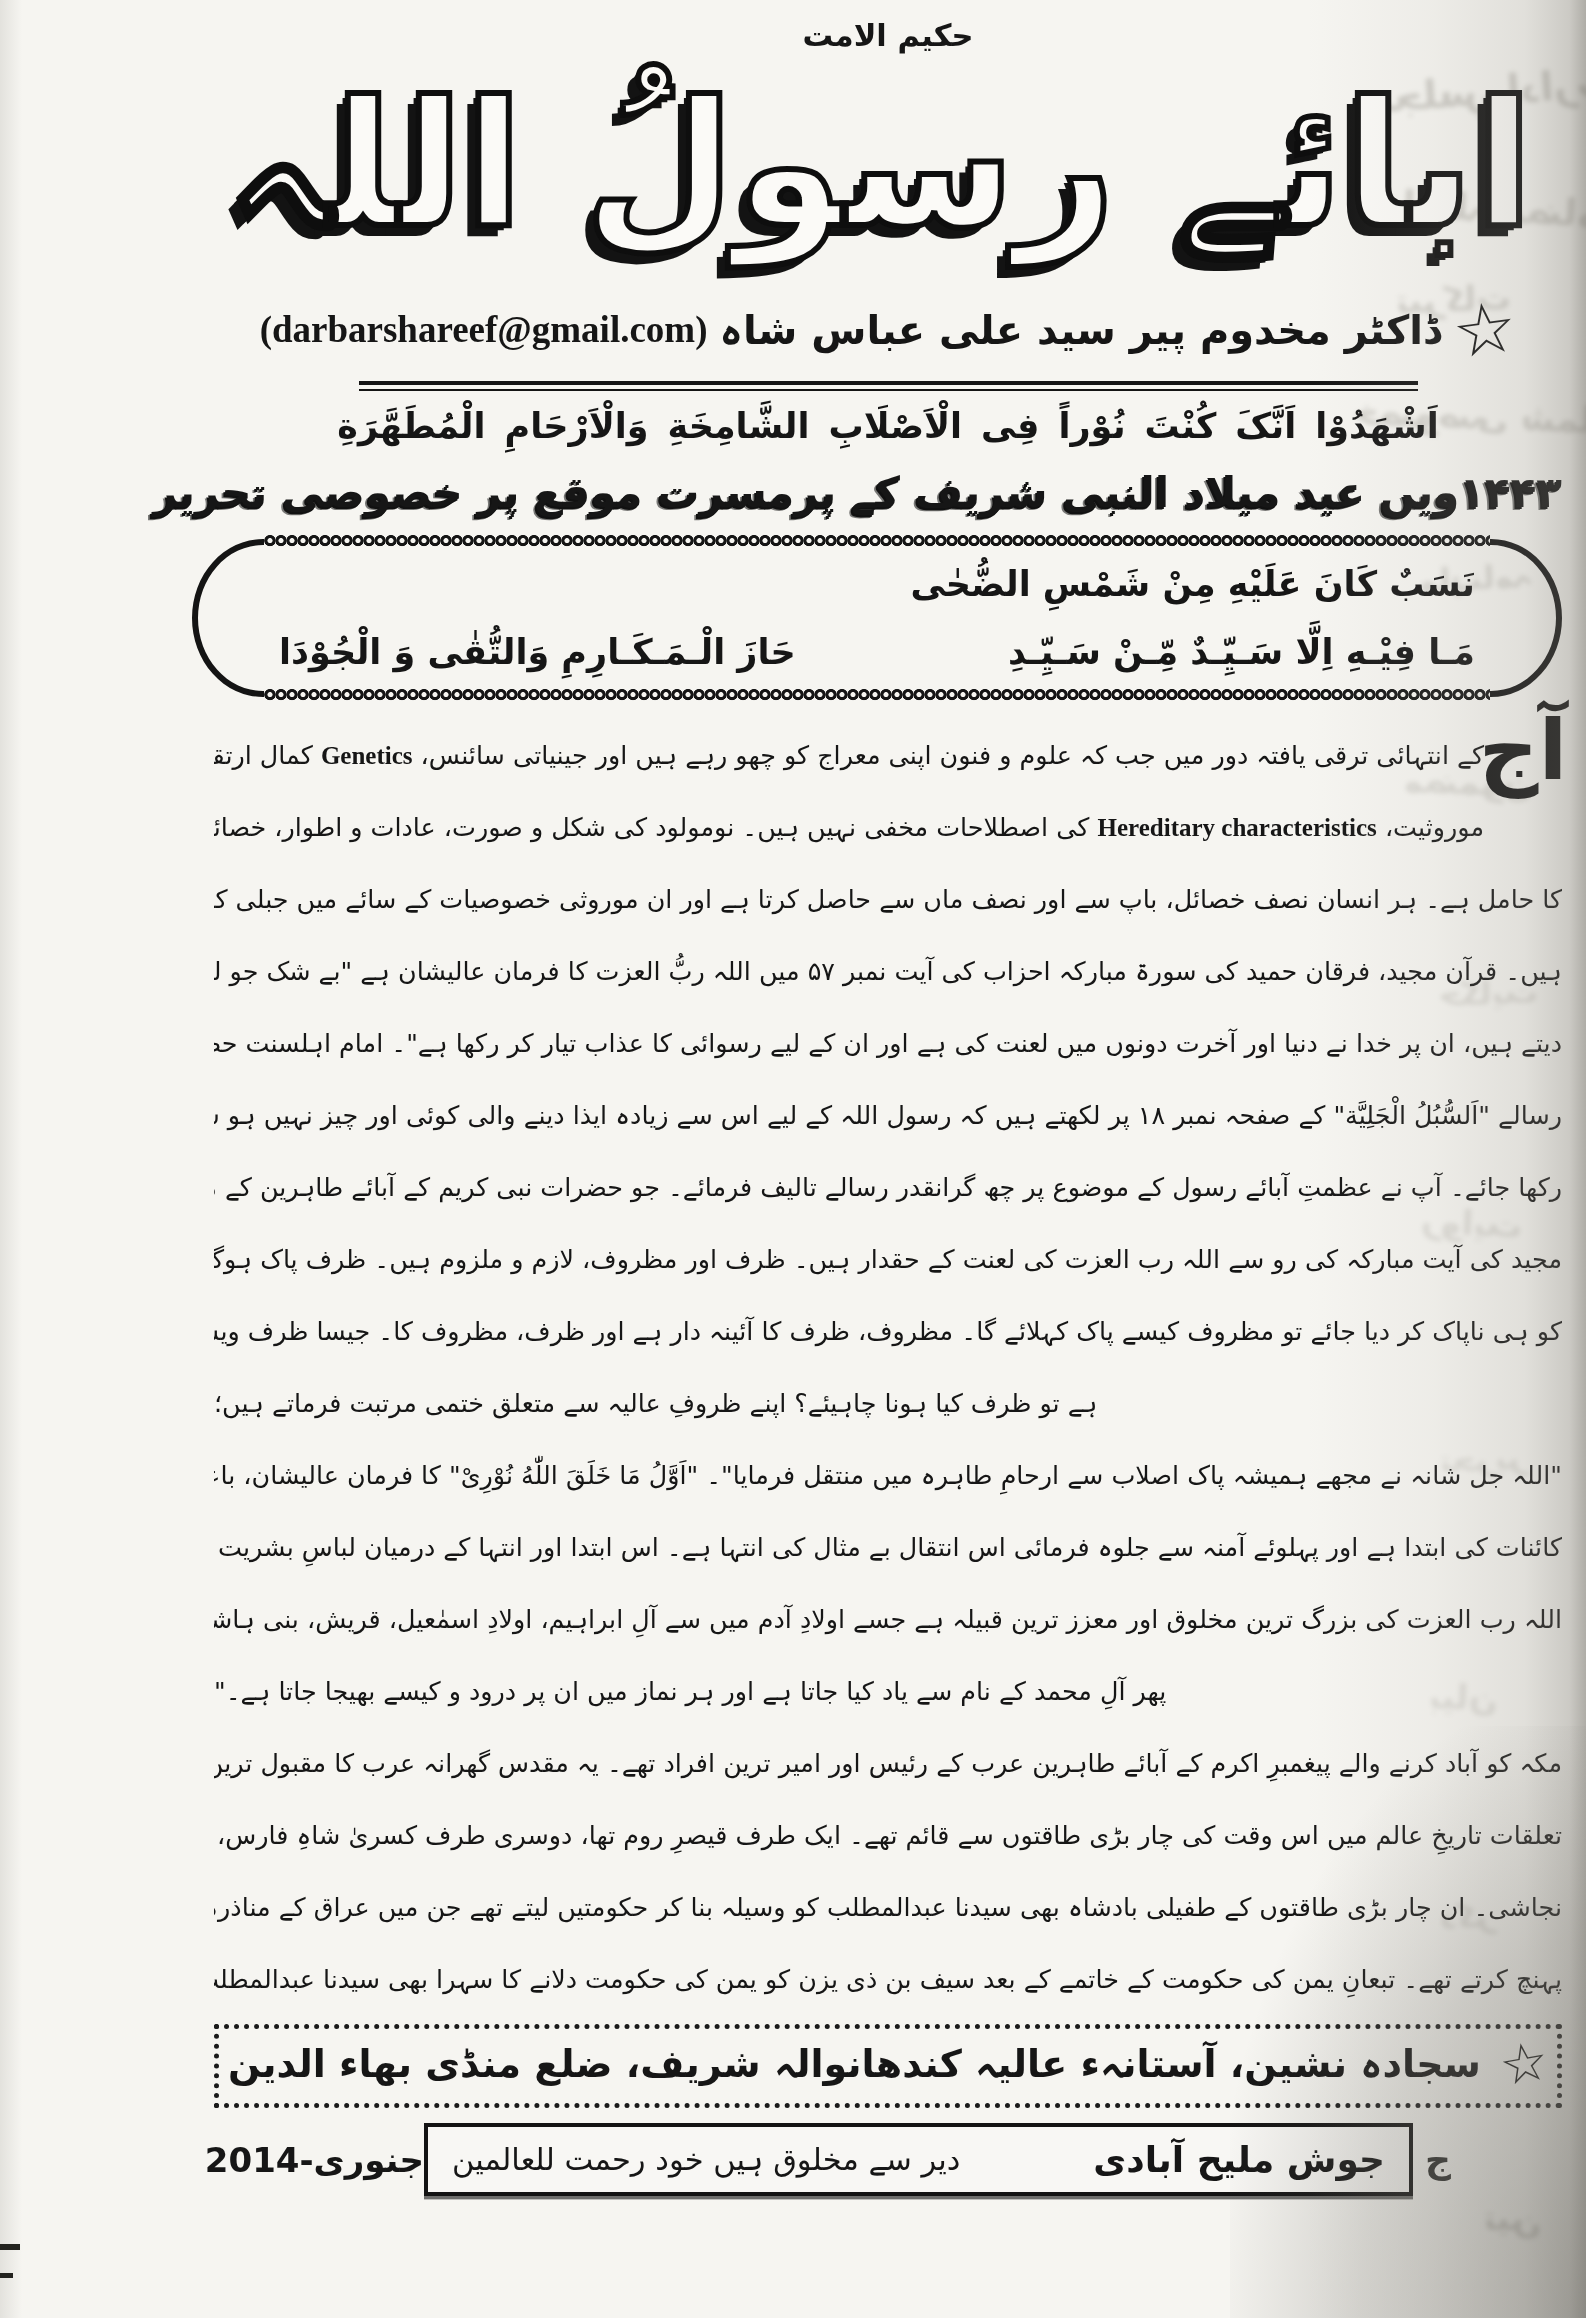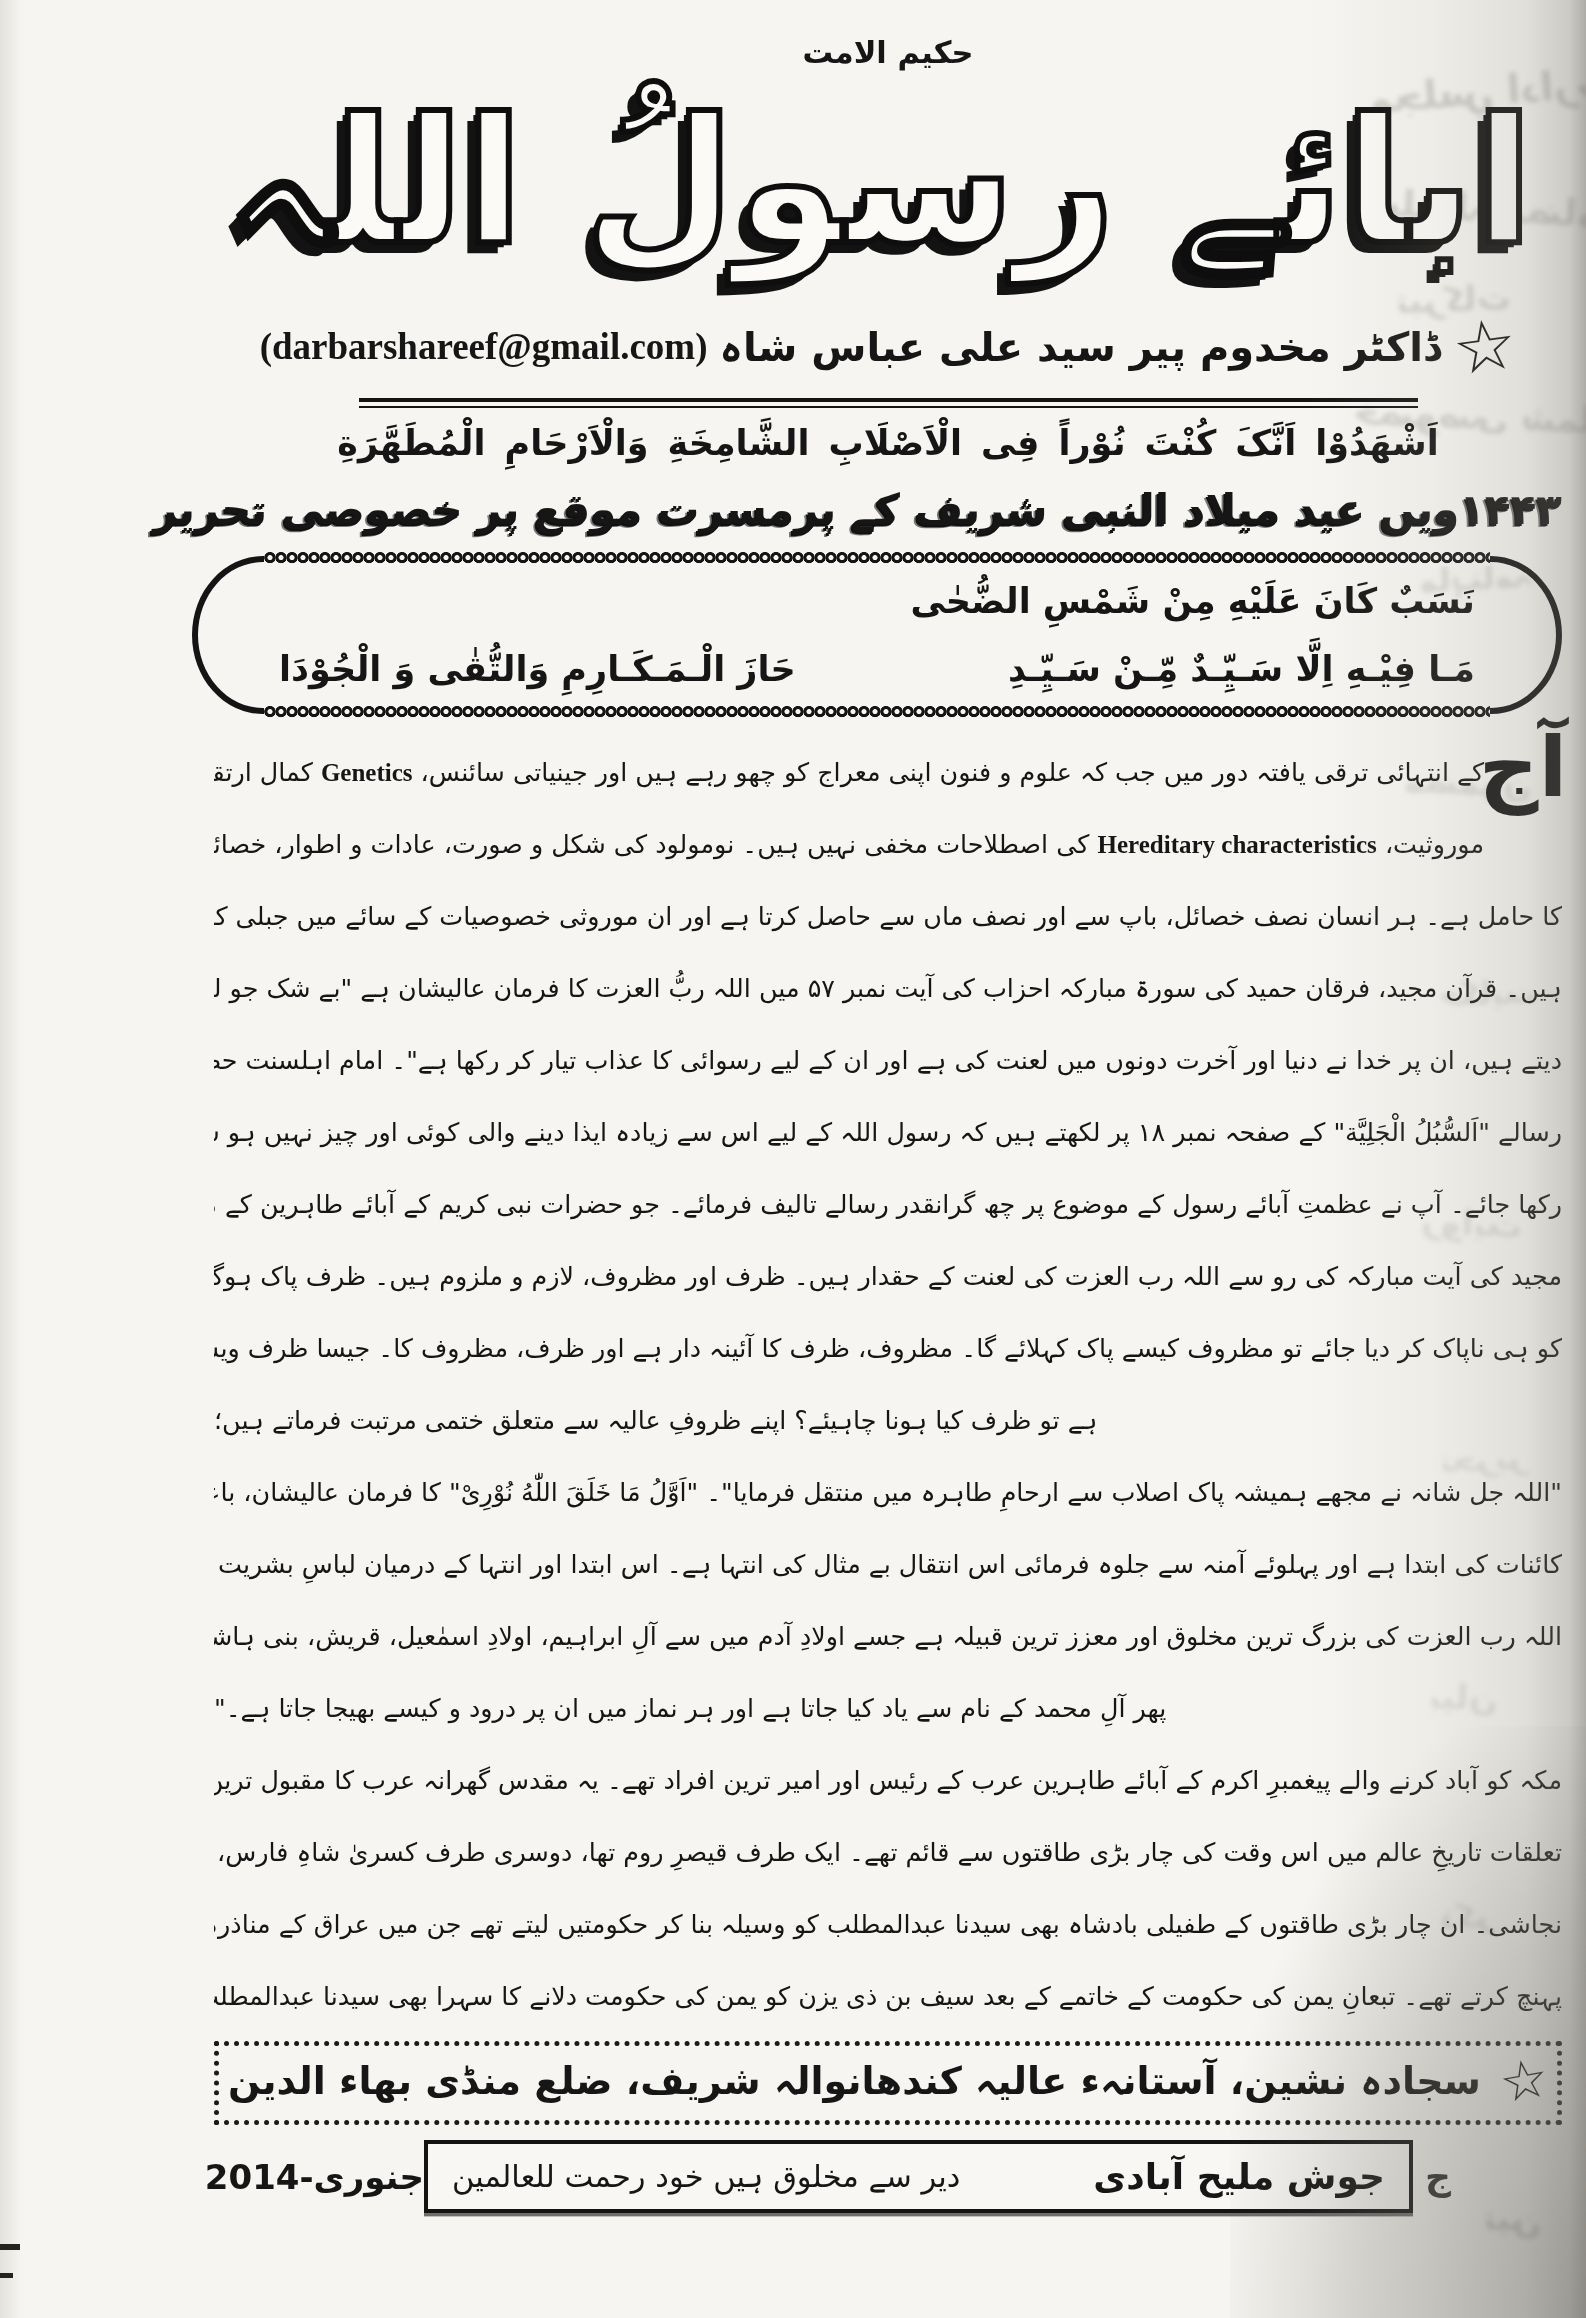--- a/index.html
+++ b/index.html
@@ -23,21 +23,21 @@
   .shade-left{
     position:absolute;top:0;left:0;width:22px;height:2319px;z-index:30;pointer-events:none;
     background:linear-gradient(to right, rgba(140,138,130,.18), rgba(140,138,130,0));
   }
   
   .ghost{
     position:absolute;z-index:2;color:#6e6a60;filter:blur(2.5px);
     font-weight:bold;white-space:nowrap;pointer-events:none;
   }
   
-  .content{position:relative;width:1348px;margin:0 24px 8px 0;padding-top:30px;z-index:5;}
+  .content{position:relative;width:1348px;margin:0 24px 8px 0;padding-top:13px;z-index:5;}
   .kicker{
     text-align:center;font-size:30.5px;font-weight:700;letter-spacing:0.8px;margin:5.1px 0 0 0;
   }
   .main-title{
     position:relative;left:-8.5px;
     text-align:center;font-size:174px;line-height:1.25;font-weight:bold;
     color:#fbfaf7;
     -webkit-text-stroke:6px #0e0e0e;
     text-shadow:-11px 11px 0 #131313, -5.1px 5.1px 0 #131313;
     margin:3.4px 0 0 0;white-space:nowrap;

